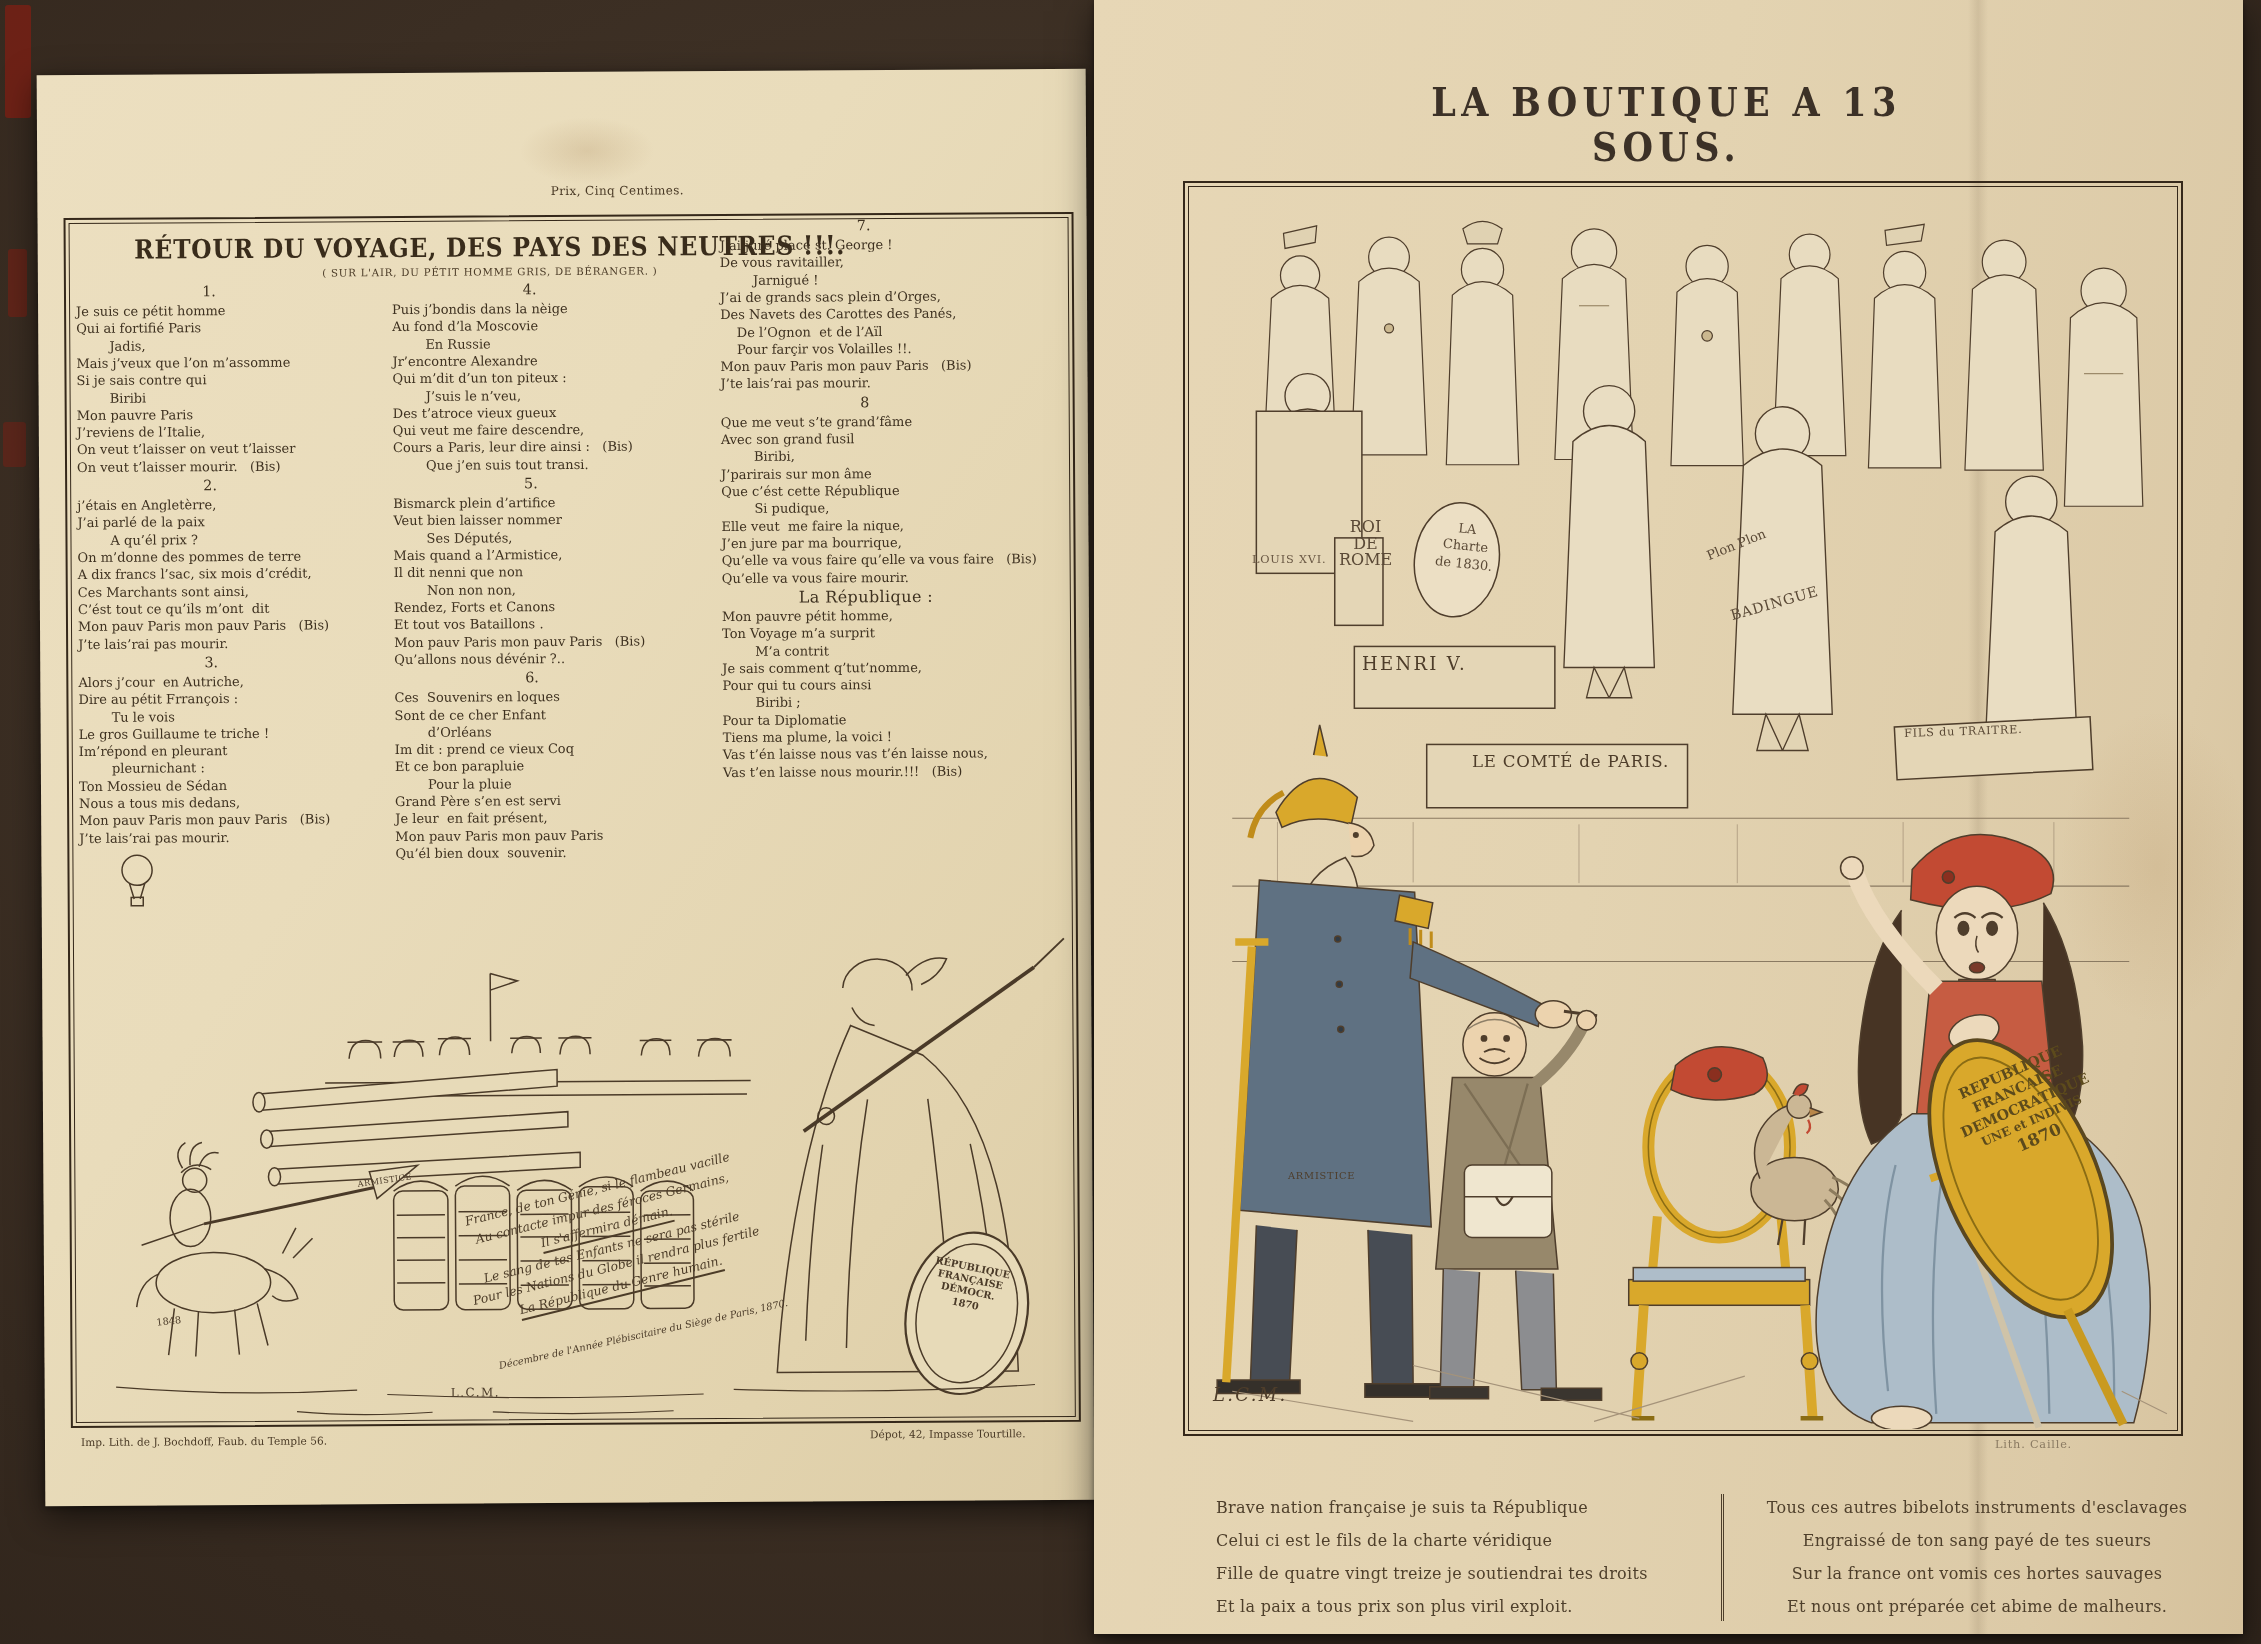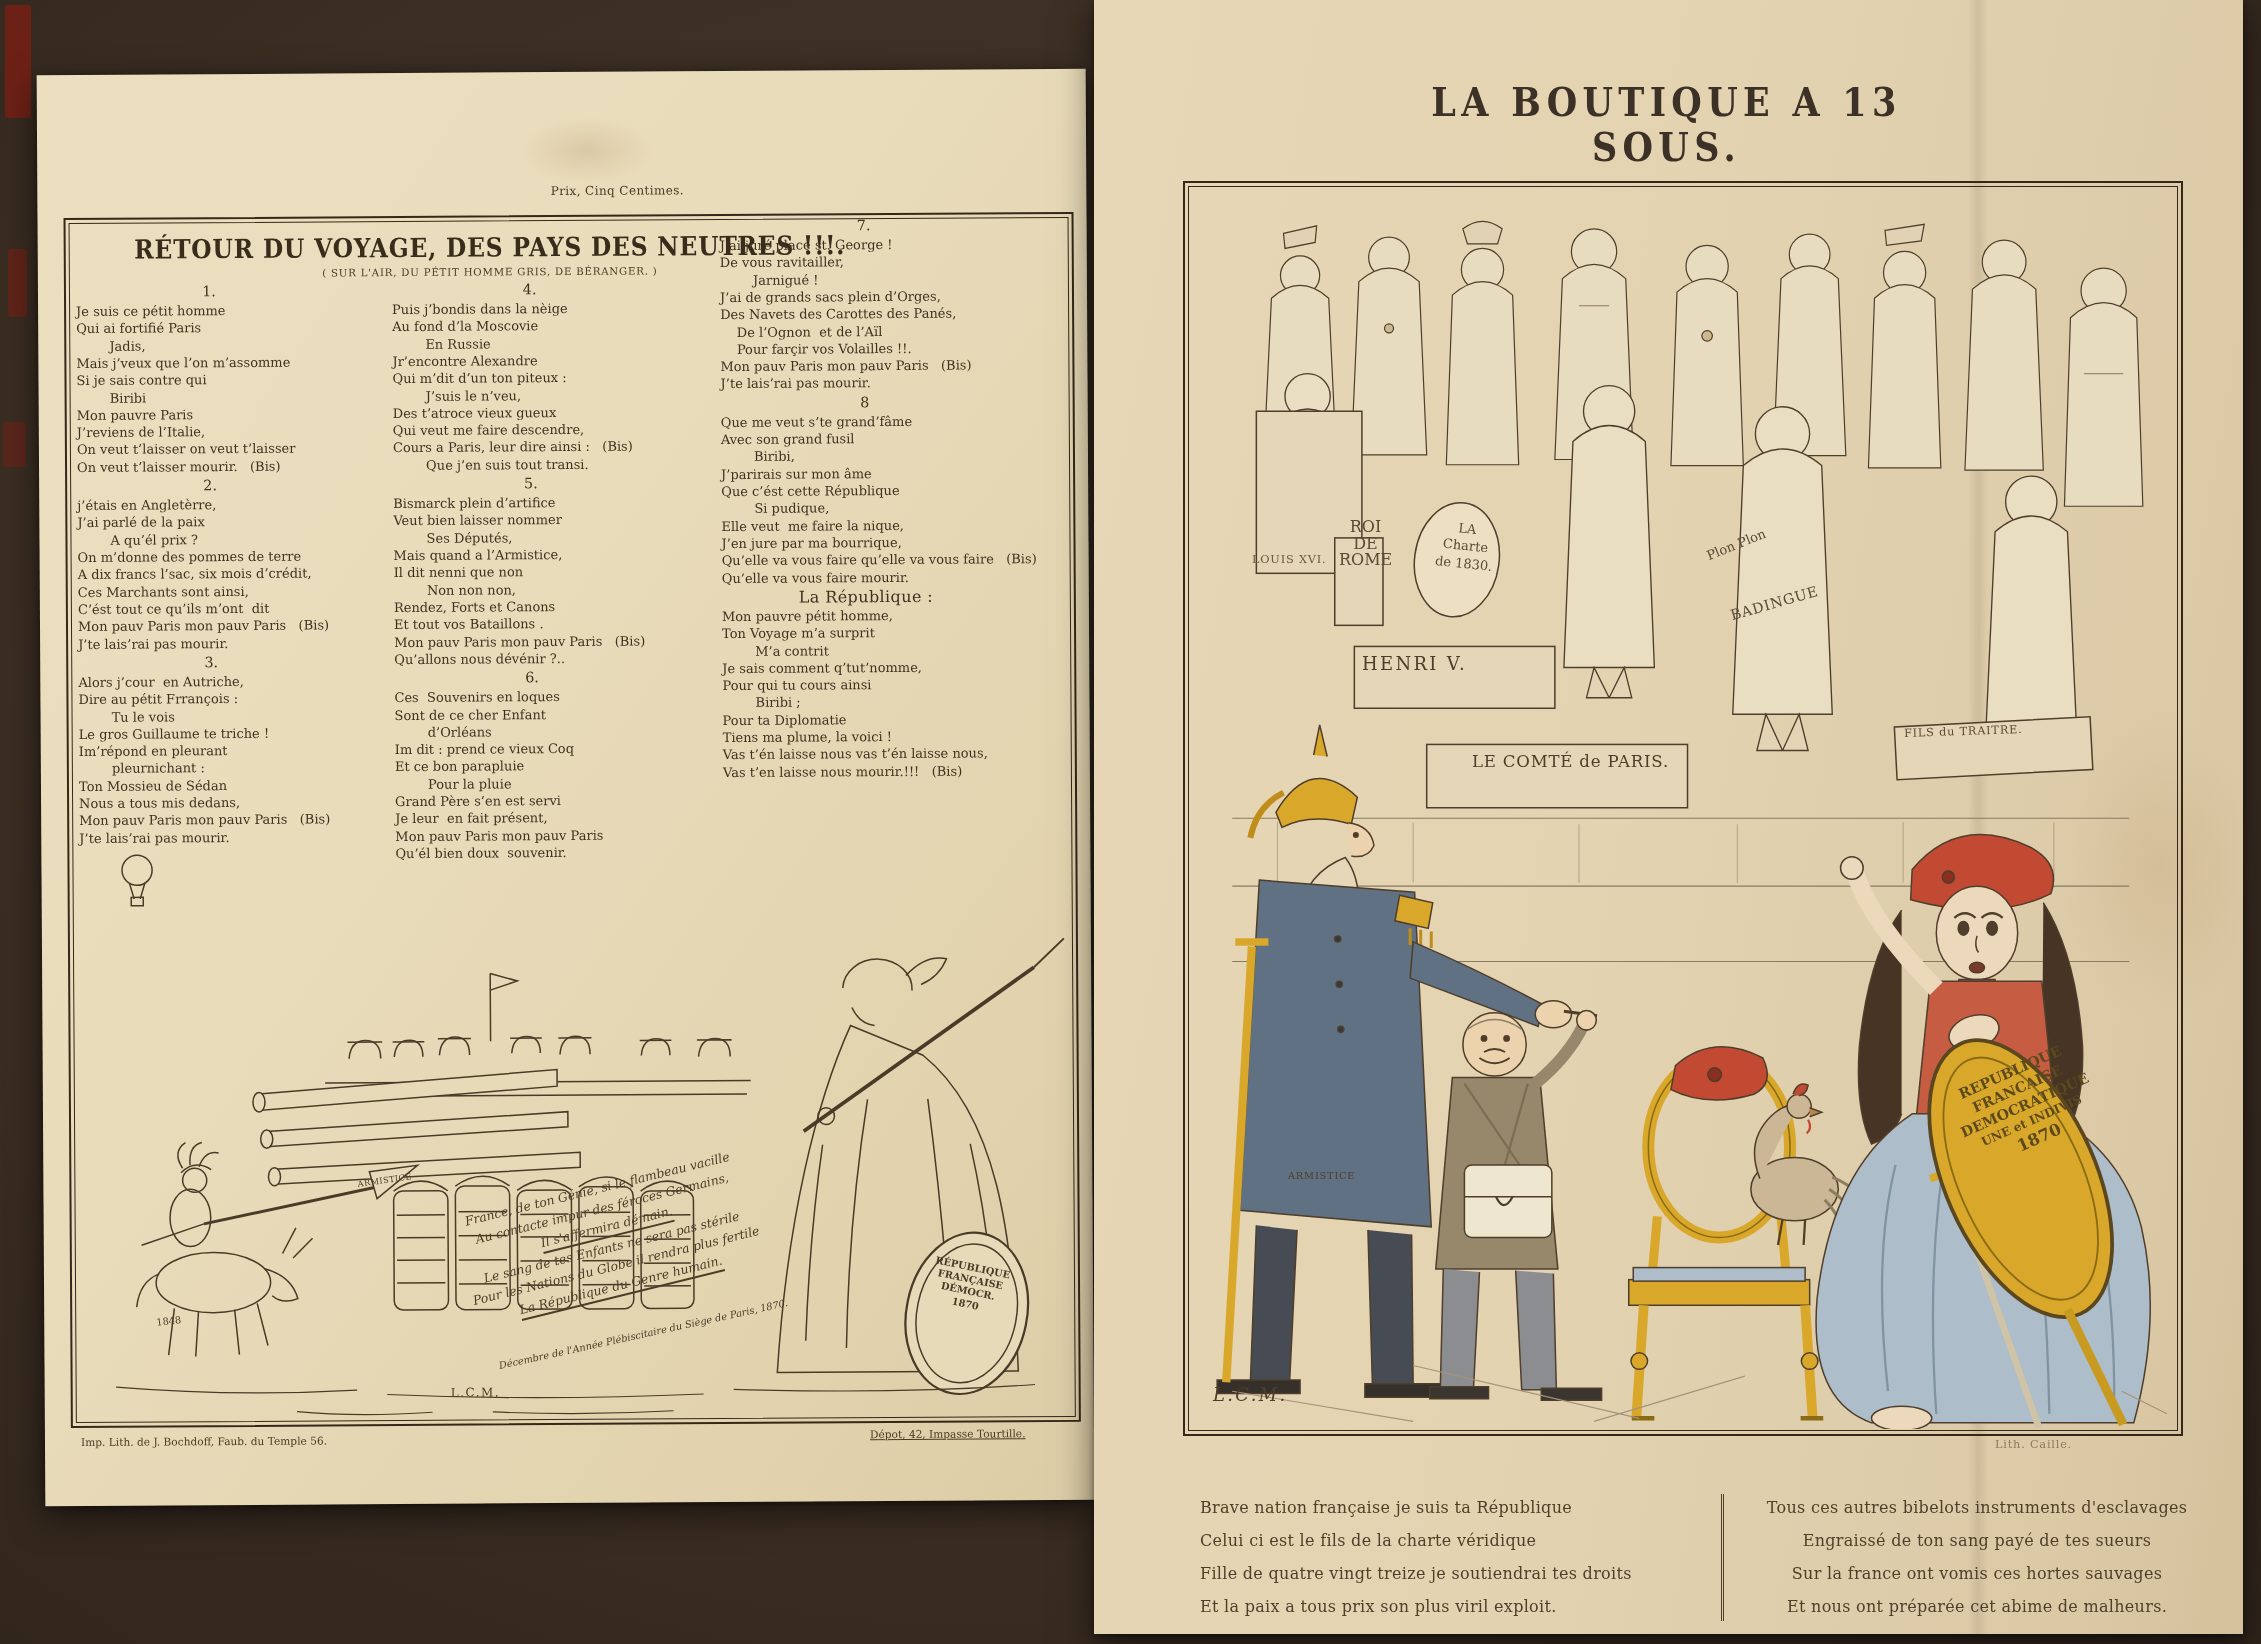--- a/index.html
+++ b/index.html
@@ -284,21 +284,21 @@
     <div>Au contacte impur  des féroces Germains,</div>
     <div><span class="rule">Il s'affermira démain.</span></div>
     <div>Le sang  de tes Enfants ne sera pas stérile</div>
     <div>Pour les Nations du Globe il rendra plus fertile</div>
     <div><span class="rule">La République du Genre humain.</span></div>
   </div>
   <div class="lbl" style="left:422px;top:1257px;width:354px;font-size:9.8px;font-style:italic;text-align:center;transform:rotate(-12deg);">Décembre de l'Année Plébiscitaire du Siège de Paris, 1870.</div>
   <div class="lbl" style="left:406px;top:1313px;font-size:12px;letter-spacing:1.5px;">L.C.M.</div>
 
   <div class="imprint" style="left:36px;top:1361px;">Imp. Lith. de J. Bochdoff, Faub. du Temple 56.</div>
-  <div class="imprint" style="left:825px;top:1358px;text-decoration:underline;">Dépot, 42, Impasse Tourtille.</div>
+  <div class="imprint" style="left:825px;top:1358px;">Dépot, 42, Impasse Tourtille.</div>
 </div>
 
 <div class="sheet sheet-right">
   <div class="crease" style="left:874px;"></div>
   <div class="stain" style="left:965px;top:709px;width:196px;height:317px;background:radial-gradient(rgba(160,115,60,.14),rgba(0,0,0,0) 70%);"></div>
 
   <div class="title-r" style="left:271px;top:84px;width:603px;">LA BOUTIQUE A 13 SOUS.</div>
 
   <div class="frame" style="left:89px;top:181px;width:996px;height:1251px;">
     <div class="frame-inner"></div>
@@ -513,21 +513,21 @@
     <div>FRANCAISE</div>
     <div>DEMOCRATIQUE</div>
     <div style="font-size:12px;">UNE et INDIVIS</div>
     <div style="font-size:16.6px;">1870</div>
   </div>
 
   <div class="lbl" style="left:119px;top:1384px;font-size:18px;font-style:italic;letter-spacing:2.3px;color:#4e3d2a;">L.C.M.</div>
 
   <div class="lbl" style="left:901px;top:1438px;font-size:11.3px;color:#8a7a62;letter-spacing:0.8px;">Lith. Caille.</div>
 
-  <div class="cap-col" style="left:106px;top:1491px;width:513px;">
+  <div class="cap-col" style="left:122px;top:1491px;width:513px;">
     <div>Brave nation française je suis ta République</div>
     <div>Celui ci est le fils de la charte véridique</div>
     <div>Fille de quatre vingt treize je soutiendrai tes droits</div>
     <div>Et la paix a tous prix son plus viril exploit.</div>
   </div>
   <div class="abs" style="left:627px;top:1494px;height:127px;border-left:3px double #4e3f2b;"></div>
   <div class="cap-col" style="left:642px;top:1491px;width:482px;text-align:center;">
     <div>Tous ces autres bibelots instruments d'esclavages</div>
     <div>Engraissé de ton sang payé de tes sueurs</div>
     <div>Sur la france ont vomis ces hortes sauvages</div>

